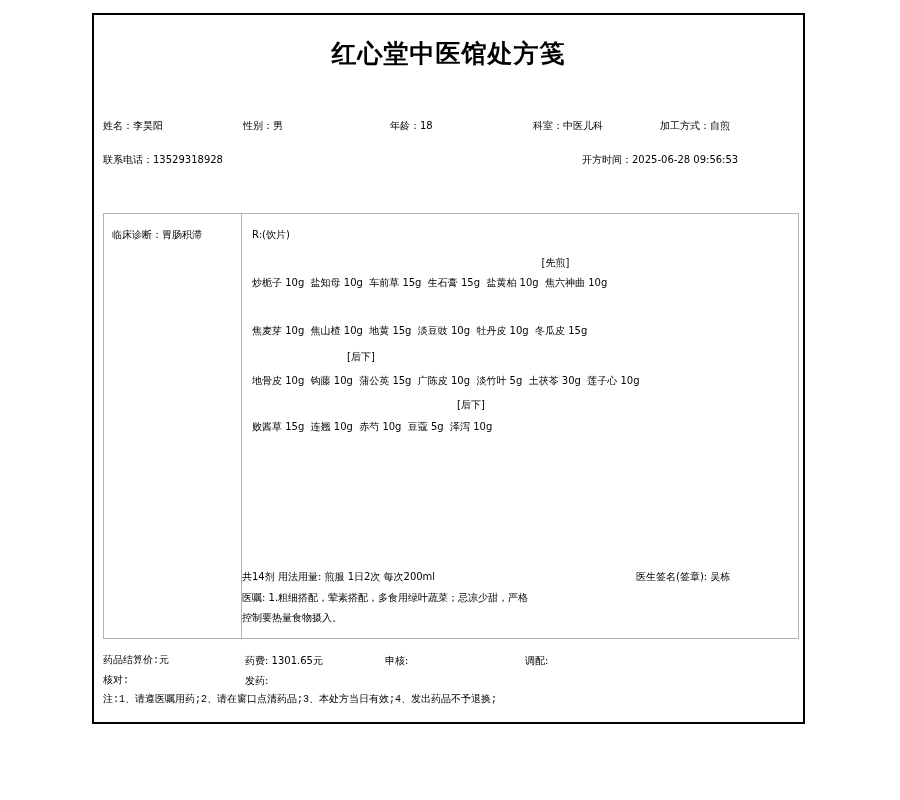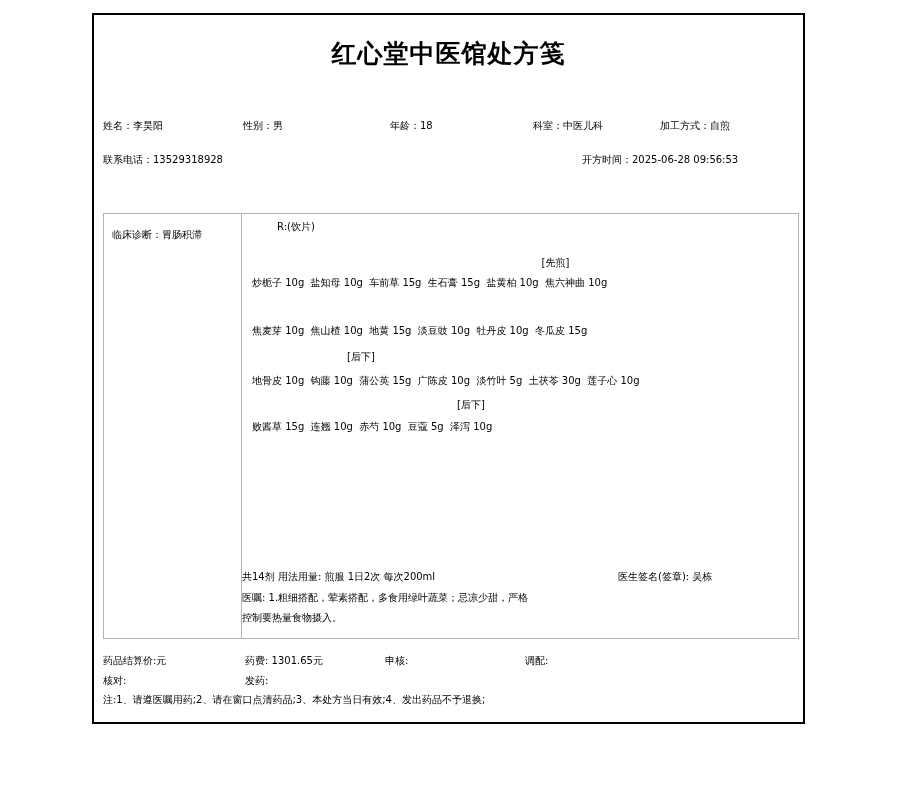--- a/index.html
+++ b/index.html
@@ -58,37 +58,37 @@
   }
   .rxbox > * { position: absolute; }
   .divider {
     left: 137px;
     top: 0;
     width: 1px;
     height: 100%;
     background: #b4b4b4;
   }
   .diag    { left: 8px;   top: 13px;  width: 126px; white-space: normal; }
-  .rxhdr   { left: 148px; top: 5px; margin-left: 25px; }
+  .rxhdr   { left: 148px; top: 13px; }
   .tag-center { left: 137px; top: 41px; width: 557px; text-align: center; margin-left: 36px; }
   .l1      { left: 148px; top: 61px; }
   .l2      { left: 148px; top: 109px; }
   .tag2    { left: 243px; top: 135px; }
   .l3      { left: 148px; top: 159px; }
   .tag3    { left: 353px; top: 183px; }
   .l4      { left: 148px; top: 205px; }
   .usage   { left: 138px; top: 355px; }
-  .doctor  { left: 514px; top: 355px; }
+  .doctor  { left: 532px; top: 355px; }
   .advice1 { left: 138px; top: 376px; }
   .advice2 { left: 138px; top: 396px; }
   
   .f1 { top: 638px; }
   .f2 { top: 658px; }
   .f3 { top: 677px; }
-  .fc1 { left: 9px; }
+  .fc1 { left: 9px; font-family: Liberation Mono, monospace; }
   .fc2 { left: 151px; }
   .fc3 { left: 291px; }
   .fc4 { left: 431px; }
 </style>
 </head>
 <body>
 
 <div class="sheet">
 
   <div class="title">红心堂中医馆处方笺</div>

